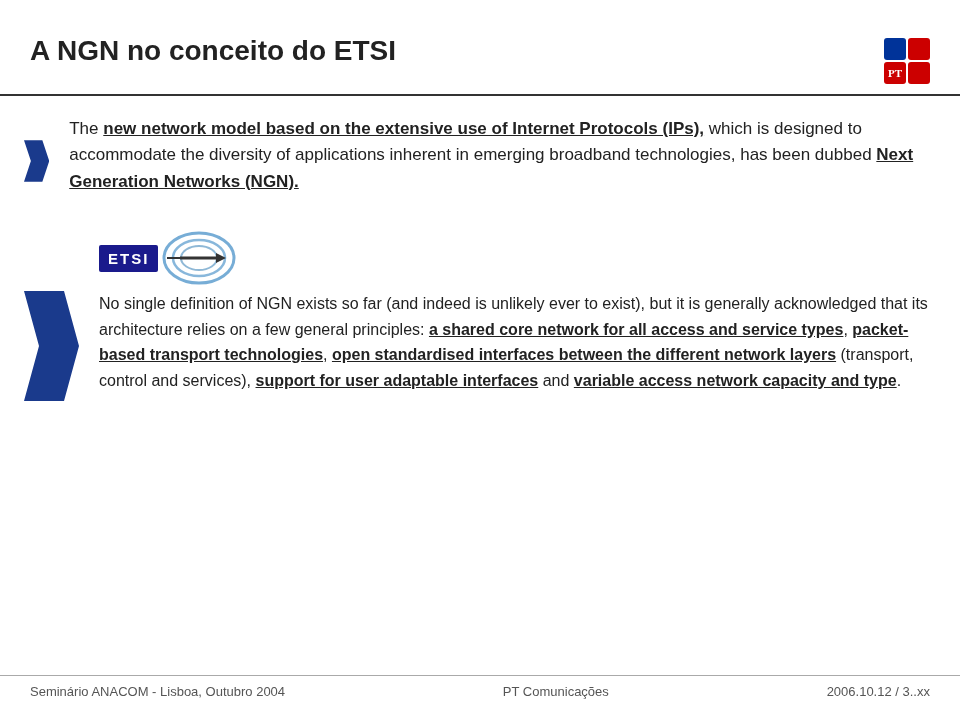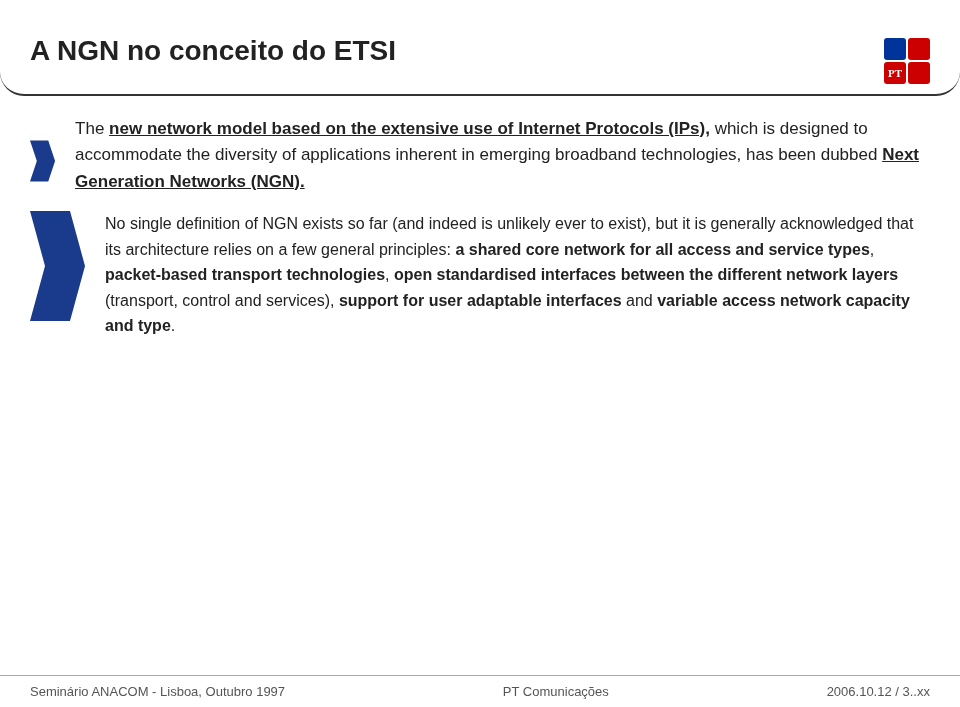--- a/index.html
+++ b/index.html
@@ -12,31 +12,30 @@
       overflow: hidden;
     }
 
     
     .header {
       display: flex;
       align-items: center;
       justify-content: space-between;
       padding: 18px 30px 10px 30px;
       border-bottom: 2px solid #333;
-      border-radius: 24px;
     }
     .header-title {
       font-size: 28px;
       font-weight: bold;
       color: #222;
     }
 
     
     .content {
-      padding: 20px 30px 0 30px;
+      padding: 20px 30px 0 24px;
       display: flex;
       flex-direction: column;
       gap: 15px;
     }
 
     
     .block {
       display: flex;
       align-items: flex-start;
       gap: 20px;
@@ -73,20 +72,21 @@
       align-items: flex-start;
       gap: 20px;
     }
     .second-text {
       font-size: 16px;
       line-height: 1.6;
       color: #222;
     }
     .second-text .underline-bold {
       font-weight: bold;
+      text-decoration: underline;
       margin-top: 48px;
     }
 
     
     .footer {
       position: absolute;
       bottom: 0;
       left: 0;
       right: 0;
       border-top: 1px solid #aaa;
@@ -145,29 +145,46 @@
   <div class="block">
 
     <svg class="arrow-shape" viewBox="0 0 55 90" xmlns="http://www.w3.org/2000/svg">
       <polygon points="0,0 40,0 55,45 40,90 0,90 15,45" fill="#1a3a8c"></polygon>
     </svg>
     <p class="text-block">
       The <b>new network model based on the extensive use of Internet Protocols (IPs),</b> which is designed to accommodate the diversity of applications inherent in emerging broadband technologies, has been dubbed <strong><u>Next Generation Networks (NGN).</u></strong>
     </p>
   </div>
 
+  <div class="etsi-row">
+
+    <div style="flex-shrink:0; display:flex; align-items:center; gap:4px; margin-top: 5px; margin-left: 75px;">
+      <div style="background:#1a1a8c; color:white; font-size:15px; font-weight:bold; padding:5px 9px; border-radius:2px; letter-spacing:2px;">ETSI</div>
+      <svg width="75" height="55" viewBox="0 0 75 55" xmlns="http://www.w3.org/2000/svg">
+
+        <ellipse cx="37" cy="27" rx="35" ry="25" fill="none" stroke="#5599cc" stroke-width="3" opacity="0.8"></ellipse>
+        <ellipse cx="37" cy="27" rx="26" ry="18" fill="none" stroke="#5599cc" stroke-width="2.5" opacity="0.7"></ellipse>
+        <ellipse cx="37" cy="27" rx="18" ry="12" fill="none" stroke="#4488bb" stroke-width="2" opacity="0.6"></ellipse>
+
+        <line x1="18" y1="27" x2="54" y2="27" stroke="#333" stroke-width="3"></line>
+        <polygon points="54,22 64,27 54,32" fill="#333"></polygon>
+
+        <line x1="5" y1="27" x2="18" y2="27" stroke="#333" stroke-width="2"></line>
+      </svg>
+    </div>
+  </div>
 
   <div class="second-block" style="margin-top:-10px;">
     <svg class="arrow-shape" viewBox="0 0 55 110" xmlns="http://www.w3.org/2000/svg" style="width:55px;height:110px;flex-shrink:0;">
       <polygon points="0,0 40,0 55,55 40,110 0,110 15,55" fill="#1a3a8c"></polygon>
     </svg>
     <p class="second-text">
       No single definition of NGN exists so far (and indeed is unlikely ever to exist), but it is generally acknowledged that its architecture relies on a few general principles: <span class="underline-bold">a shared core network for all access and service types</span>, <span class="underline-bold">packet-based transport technologies</span>, <span class="underline-bold">open standardised interfaces between the different network layers</span> (transport, control and services), <span class="underline-bold">support for user adaptable interfaces</span> and <span class="underline-bold">variable access network capacity and type</span>.
     </p>
   </div>
 
 </div>
 
 <div class="footer">
-  <span>Seminário ANACOM - Lisboa, Outubro 1997</span>
+  <span>Seminário ANACOM - Lisboa, Outubro 2004</span>
   <span>PT Comunicações</span>
   <span>2006.10.12 / 3..xx</span>
 </div>
 
 </body></html>

